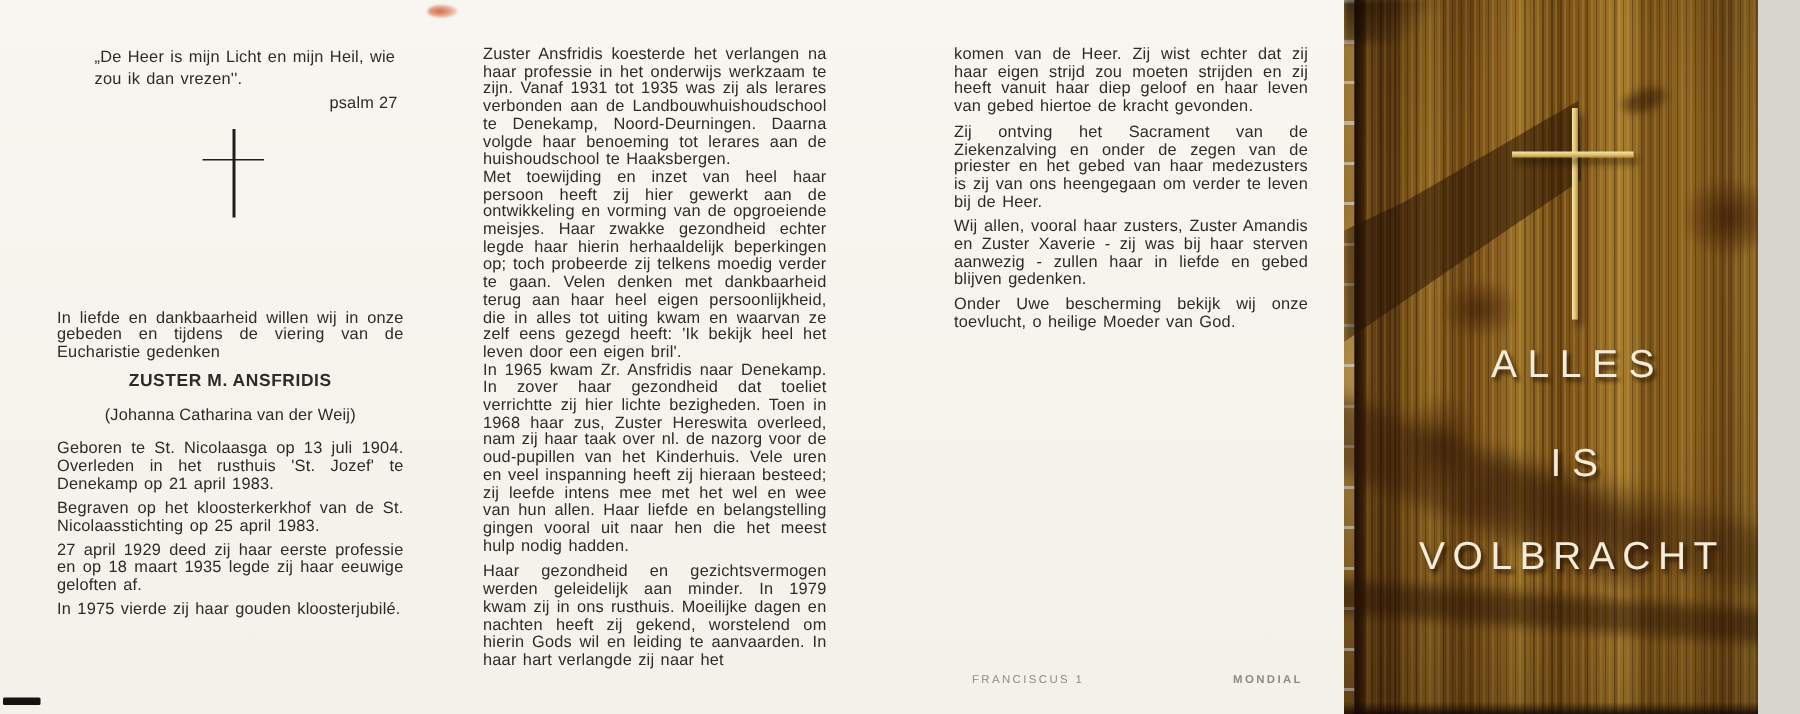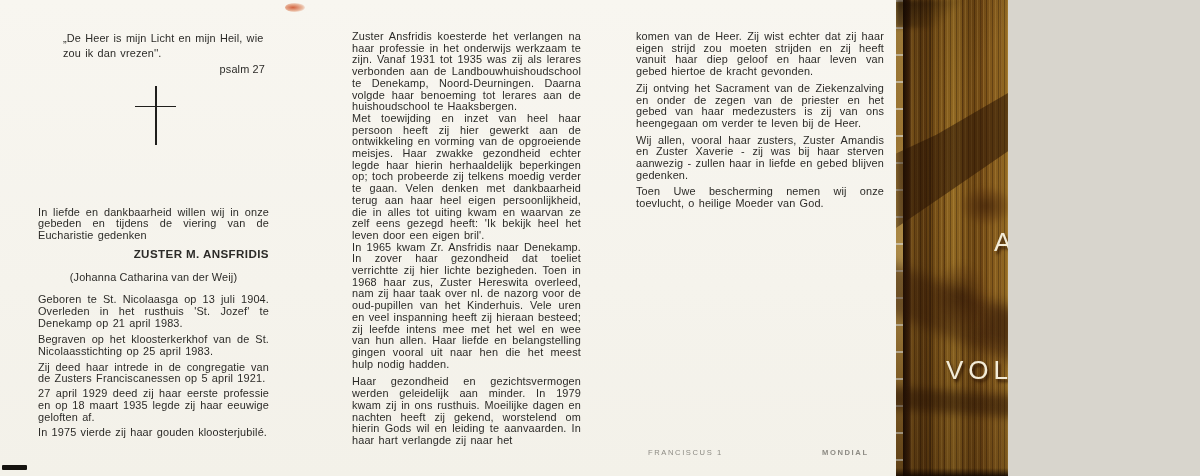--- a/index.html
+++ b/index.html
@@ -2,49 +2,49 @@
 <html><head>
 <meta charset="utf-8">
 <style>
   html,body{margin:0;padding:0;}
   body{
     font-family:"Liberation Sans",sans-serif;
     background:#d8d5cd;
   }
   .stage{
     position:relative;
-    width:1008px;height:476px;
+    width:1172px;height:476px;
     background:linear-gradient(180deg,#f8f6f0 0%,#f5f3ec 60%,#f3f1e9 100%);
     overflow:hidden;
   }
   
   .col{
     position:absolute;top:31px;
     color:#2c2b28;
     font-size:10.9px;line-height:11.7px;
     letter-spacing:.15px;
   }
   .col p{
     margin:0 0 4px 0;
     text-align:justify;text-align-last:left;
     word-spacing:1px;
   }
   .col1{left:38px;width:231px;}
-  .col2{left:352px;width:229px;}
+  .col2{left:322px;width:229px;}
   .col3{left:636px;width:248px;}
   .col2 p{margin:0;}
   .col2 p.gap-top{margin-top:6px;}
-  .col3 p{margin:0 0 5px 0;}
+  .col3 p{margin:0 12px 5px 0;}
   .quote{margin:0 0 3px 25px;width:206px;text-align:left;word-spacing:1px;line-height:15px;}
   .psalm{text-align:right;padding-right:4px;margin-top:2px;}
   .cross-area{position:relative;height:131px;}
   .cross-v-small{position:absolute;left:117px;top:10px;width:1.6px;height:59px;background:#1f1e1c;}
   .cross-h-small{position:absolute;left:97px;top:30px;width:41px;height:1.6px;background:#1f1e1c;}
   .intro{margin-bottom:6px !important;}
-  .name{font-weight:bold;text-align:right;font-size:11.6px;letter-spacing:.4px;margin-bottom:4px;}
+  .name{font-weight:bold;text-align:center;font-size:11.6px;letter-spacing:.4px;margin-bottom:4px;}
   .birth{text-align:center;margin-bottom:11px;margin-top:12px;}
   .p-geboren{margin-bottom:5px !important;}
   .p-begraven{margin-bottom:4px !important;}
   .p-intrede{margin-bottom:3px !important;}
   .p-professie{margin-bottom:4px !important;}
   
   .imprint{
     position:absolute;top:448px;
     font-size:7.6px;letter-spacing:1.6px;
     color:#8d8b84;
@@ -145,37 +145,36 @@
     <div class="psalm">psalm 27</div>
     <div class="cross-area">
       <div class="cross-v-small"></div>
       <div class="cross-h-small"></div>
     </div>
     <p class="intro">In liefde en dankbaarheid willen wij in onze gebeden en tijdens de viering van de Eucharistie gedenken</p>
     <div class="name">ZUSTER M. ANSFRIDIS</div>
     <div class="birth">(Johanna Catharina van der Weij)</div>
     <p class="p-geboren">Geboren te St. Nicolaasga op 13 juli 1904. Overleden in het rusthuis 'St. Jozef' te Denekamp op 21 april 1983.</p>
     <p class="p-begraven">Begraven op het kloosterkerkhof van de St. Nicolaasstichting op 25 april 1983.</p>
-    <p class="p-intrede">Zij deed haar intrede in de congregatie van de Zusters Franciscanessen op 5 april 1921.</p>
     <p class="p-professie">27 april 1929 deed zij haar eerste professie en op 18 maart 1935 legde zij haar eeuwige geloften af.</p>
     <p>In 1975 vierde zij haar gouden kloosterjubilé.</p>
   </div>
 
   <div class="col col2">
     <p>Zuster Ansfridis koesterde het verlangen na haar professie in het onderwijs werkzaam te zijn. Vanaf 1931 tot 1935 was zij als lerares verbonden aan de Landbouwhuishoudschool te Denekamp, Noord-Deurningen. Daarna volgde haar benoeming tot lerares aan de huishoudschool te Haaksbergen.</p>
     <p>Met toewijding en inzet van heel haar persoon heeft zij hier gewerkt aan de ontwikkeling en vorming van de opgroeiende meisjes. Haar zwakke gezondheid echter legde haar hierin herhaaldelijk beperkingen op; toch probeerde zij telkens moedig verder te gaan. Velen denken met dankbaarheid terug aan haar heel eigen persoonlijkheid, die in alles tot uiting kwam en waarvan ze zelf eens gezegd heeft: 'Ik bekijk heel het leven door een eigen bril'.</p>
     <p>In 1965 kwam Zr. Ansfridis naar Denekamp. In zover haar gezondheid dat toeliet verrichtte zij hier lichte bezigheden. Toen in 1968 haar zus, Zuster Hereswita overleed, nam zij haar taak over nl. de nazorg voor de oud-pupillen van het Kinderhuis. Vele uren en veel inspanning heeft zij hieraan besteed; zij leefde intens mee met het wel en wee van hun allen. Haar liefde en belangstelling gingen vooral uit naar hen die het meest hulp nodig hadden.</p>
     <p class="gap-top">Haar gezondheid en gezichtsvermogen werden geleidelijk aan minder. In 1979 kwam zij in ons rusthuis. Moeilijke dagen en nachten heeft zij gekend, worstelend om hierin Gods wil en leiding te aanvaarden. In haar hart verlangde zij naar het</p>
   </div>
 
   <div class="col col3">
     <p>komen van de Heer. Zij wist echter dat zij haar eigen strijd zou moeten strijden en zij heeft vanuit haar diep geloof en haar leven van gebed hiertoe de kracht gevonden.</p>
     <p>Zij ontving het Sacrament van de Ziekenzalving en onder de zegen van de priester en het gebed van haar medezusters is zij van ons heengegaan om verder te leven bij de Heer.</p>
     <p>Wij allen, vooral haar zusters, Zuster Amandis en Zuster Xaverie - zij was bij haar sterven aanwezig - zullen haar in liefde en gebed blijven gedenken.</p>
-    <p>Toen Uwe bescherming nemen wij onze toevlucht, o heilige Moeder van God.</p>
+    <p>Onder Uwe bescherming bekijk wij onze toevlucht, o heilige Moeder van God.</p>
   </div>
 
   <div class="imprint left">FRANCISCUS 1</div>
   <div class="imprint right">MONDIAL</div>
 
   <div class="red-smudge"></div>
   <div class="black-mark"></div>
 
   <div class="wood-panel">
     <div class="wood-edge"></div>

